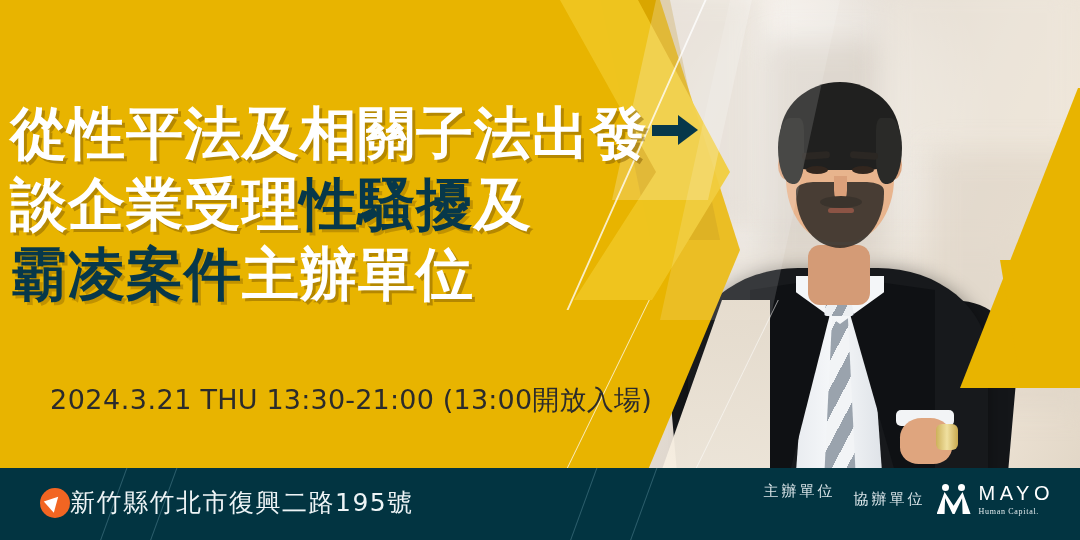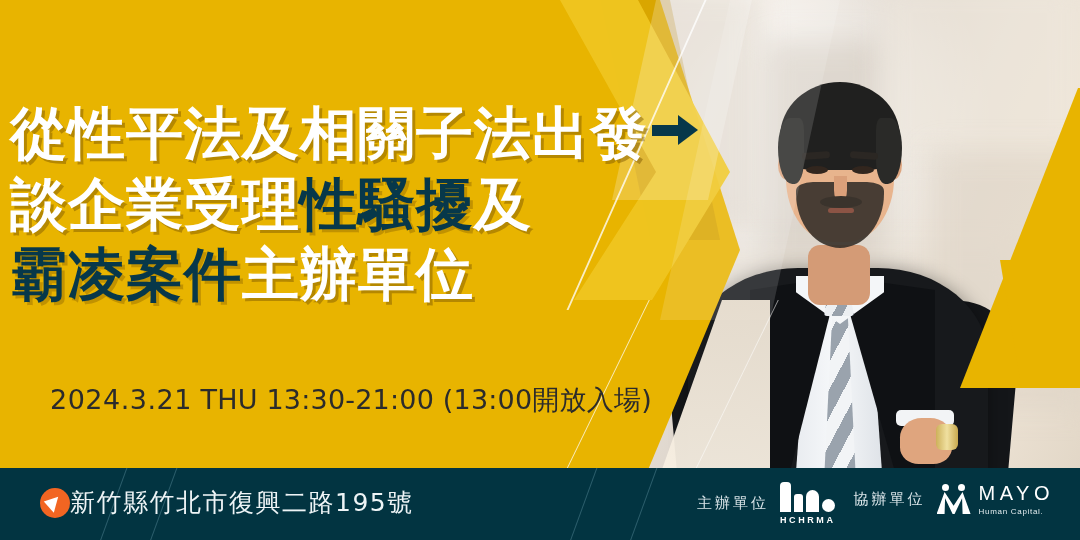--- a/index.html
+++ b/index.html
@@ -247,21 +247,21 @@
   .mayo-mark .mdot{ position:absolute; top:0; width:7px; height:7px; border-radius:50%; background:#fff; }
   .mayo-mark .md1{ left:5px; } .mayo-mark .md2{ left:21px; }
   .mayo-mark .mv{
     position:absolute; bottom:0; left:0; width:34px; height:22px; background:#fff;
     clip-path:polygon(0 100%, 8px 100%, 8.5px 28%, 16px 100%, 18px 100%, 25.5px 28%, 26px 100%, 34px 100%, 26px 0, 17px 62%, 8px 0);
   }
   .mayo-words{ display:flex; flex-direction:column; gap:2px; }
   .mayo-top{ color:#fff; font-size:20px; letter-spacing:4.5px; font-weight:400;
     font-family:"Liberation Sans",sans-serif; }
   .mayo-sub{ color:#e4edf0; font-size:8px; letter-spacing:.7px;
-    font-family:Liberation Sans, sans-serif; }
+    font-family:Liberation Serif, serif; }
 </style>
 </head>
 <body>
 
 <div class="banner">
 
   <div class="photo-panel">
     <div class="bg-blur bg-b1"></div>
     <div class="bg-blur bg-b2"></div>
     <div class="bg-blur bg-b3"></div>
@@ -335,29 +335,20 @@
 
     <div class="addr">
       <span class="pin"></span>
       <span class="addr-text">新竹縣竹北市復興二路195號</span>
     </div>
 
     <div class="orgs">
 
       <div class="org-group">
         <span class="org-label">主辦單位</span>
-        <span class="hchrma">
-          <span class="hchrma-marks">
-            <span class="hm hm1"></span>
-            <span class="hm hm2"></span>
-            <span class="hm hm3"></span>
-            <span class="hm hm4"></span>
-          </span>
-          <span class="hchrma-text">HCHRMA</span>
-        </span>
       </div>
 
       <div class="org-group">
         <span class="org-label">協辦單位</span>
         <span class="mayo">
           <span class="mayo-mark">
             <span class="mdot md1"></span>
             <span class="mdot md2"></span>
             <span class="mv"></span>
           </span>

